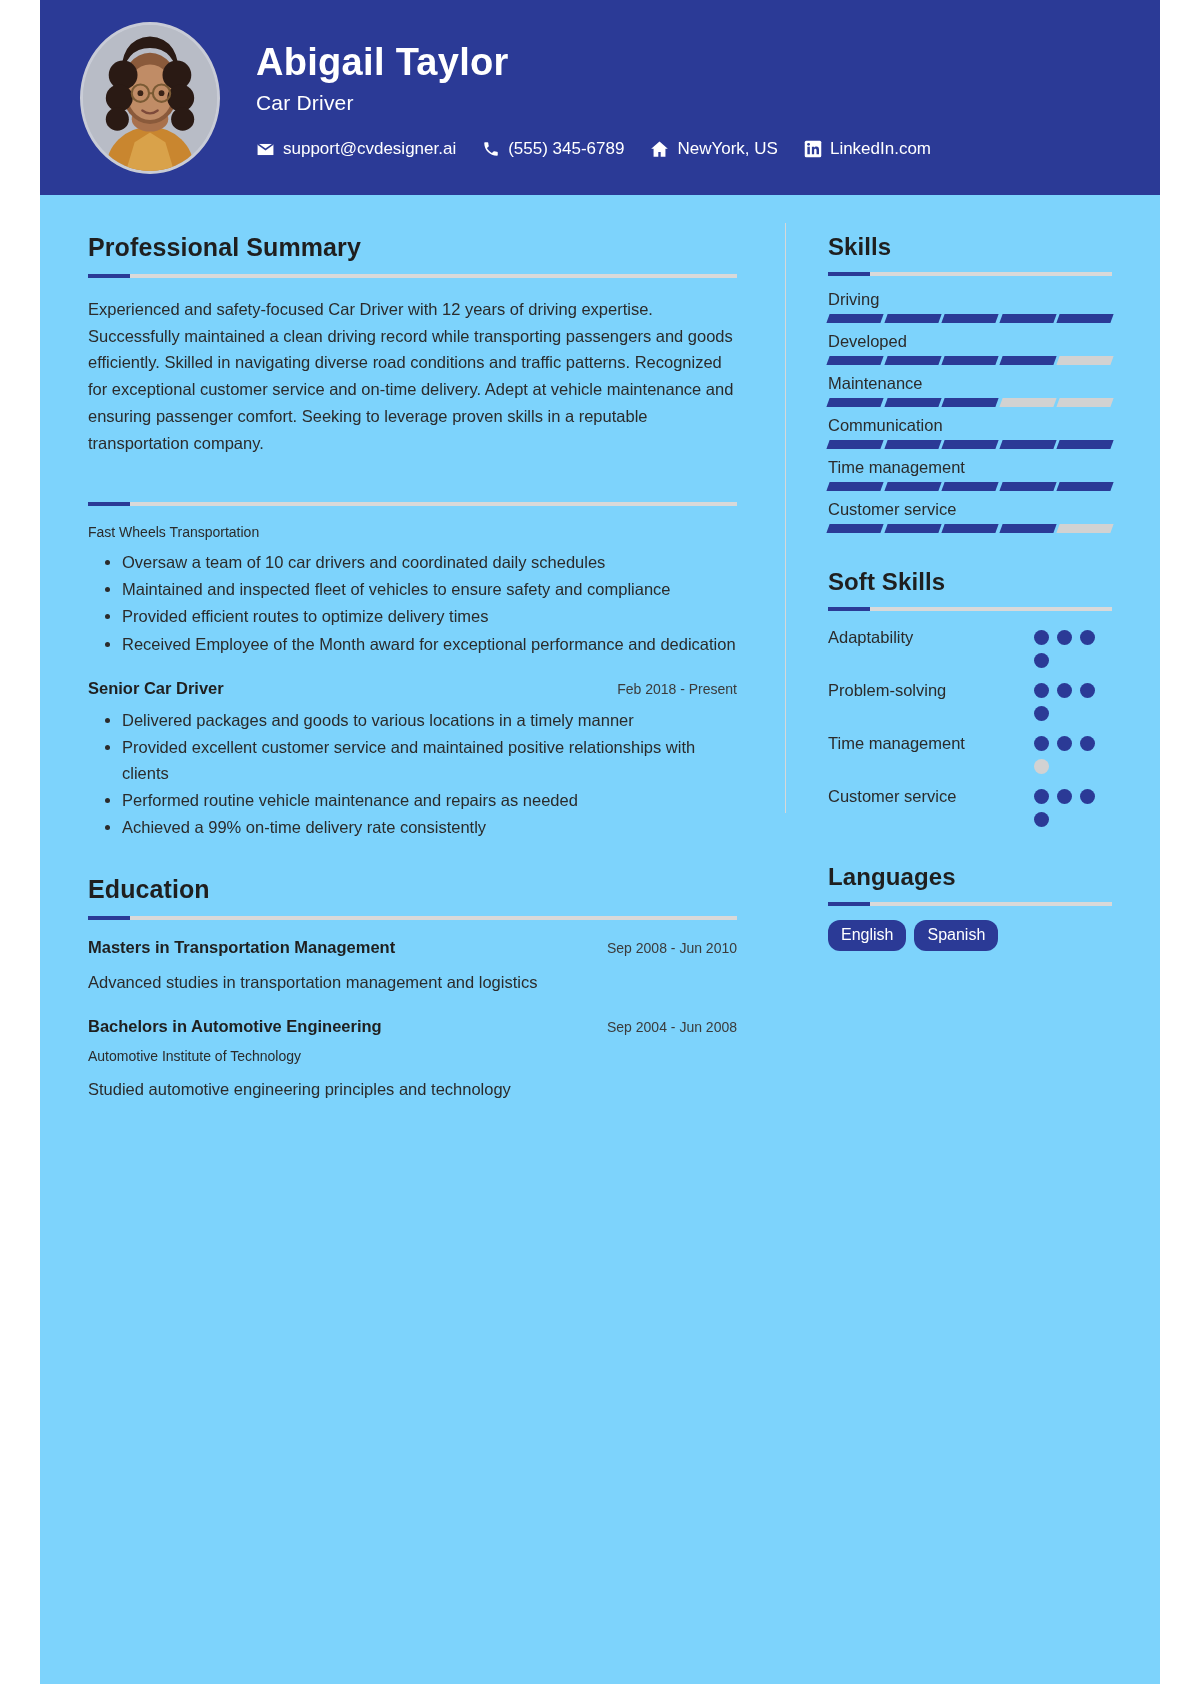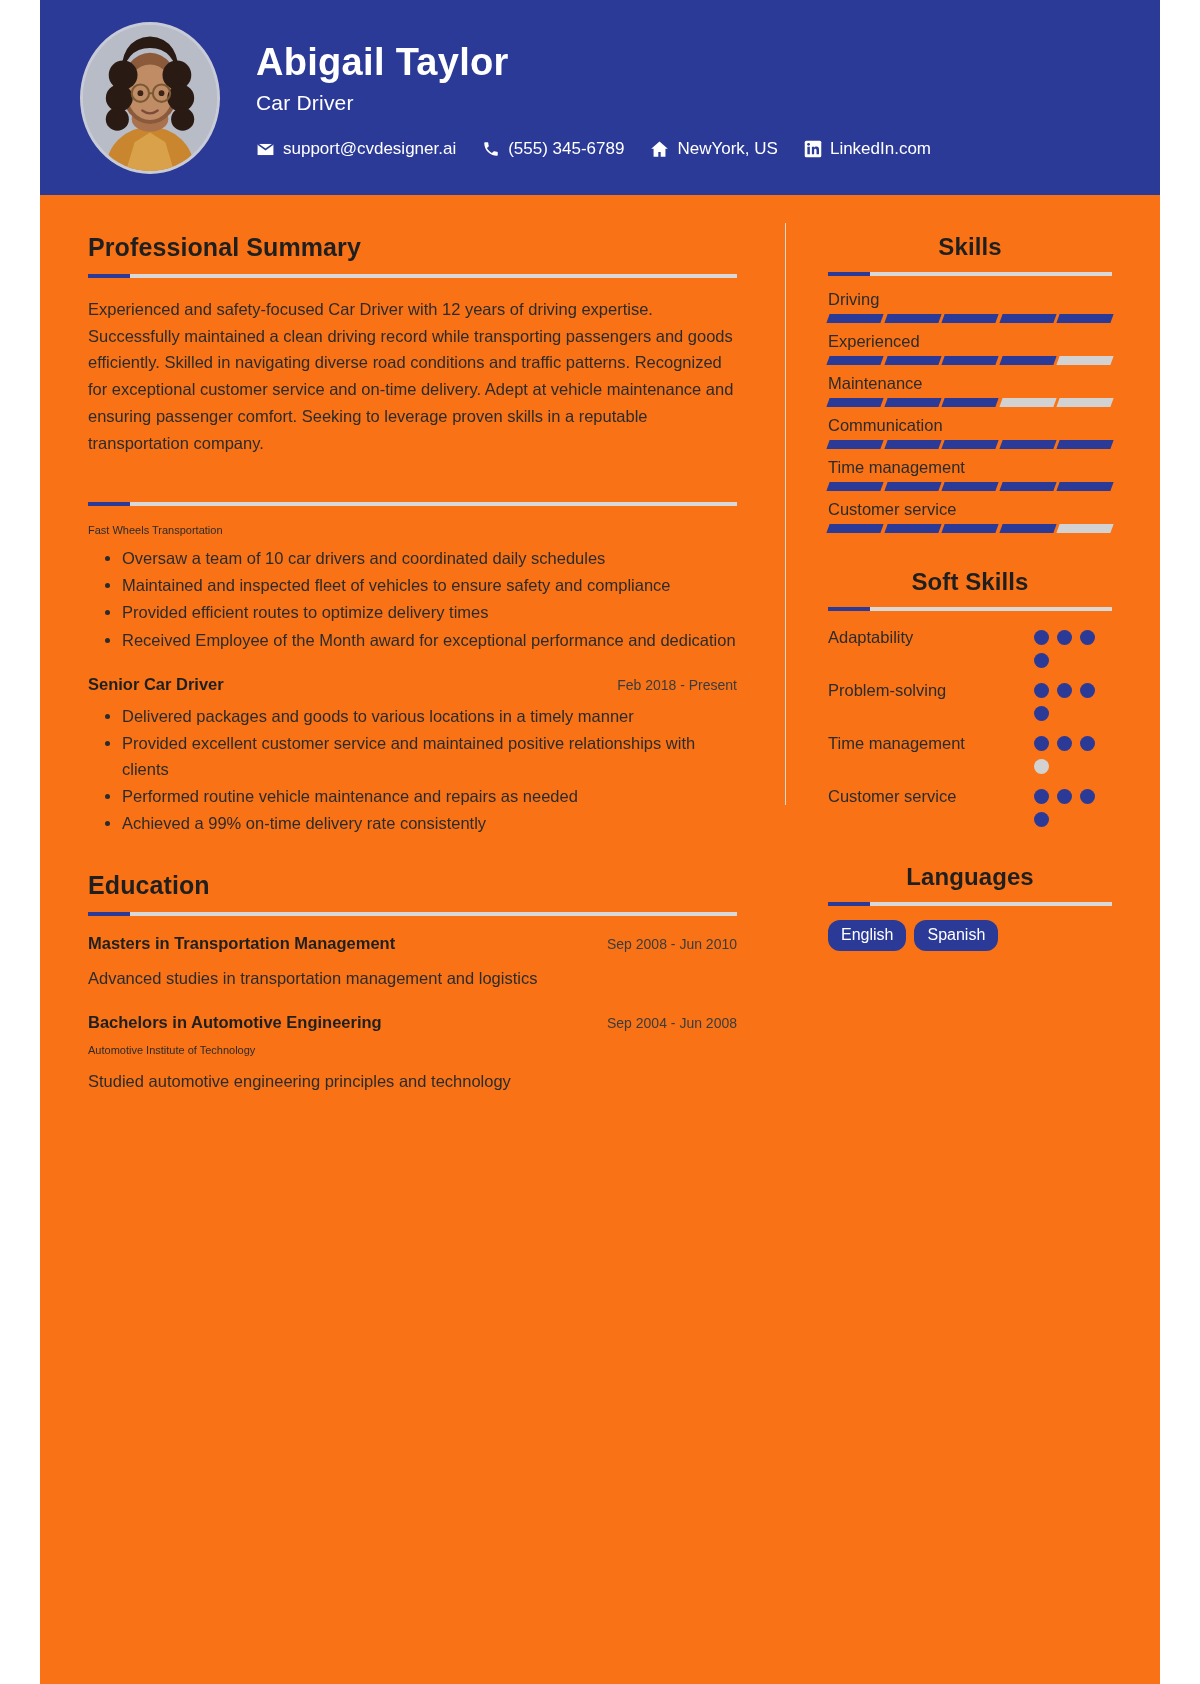--- a/index.html
+++ b/index.html
@@ -7,21 +7,21 @@
     width: 1200px;
     background: #ffffff;
     font-family: "Liberation Sans", sans-serif;
     color: #2b2b2b;
   }
   .page {
     position: relative;
     width: 1120px;
     min-height: 1684px;
     margin: 0 auto;
-    background: #f97316;
+    background: #7dd3fc;
   }
 
   
   .header {
     background: #2b3a96;
     height: 195px;
     display: flex;
     align-items: center;
     padding: 0 40px;
     position: relative;
@@ -102,21 +102,21 @@
     margin-top: 12px;
     margin-bottom: 18px;
   }
   .sec-rule::before {
     content: "";
     position: absolute;
     left: 0; top: 0;
     width: 42px; height: 4px;
     background: #2b3a96;
   }
-  .side .sec-title { font-size: 24px; text-align: center; }
+  .side .sec-title { font-size: 24px; }
   .side .sec-rule { margin-top: 11px; margin-bottom: 14px; }
 
   
   .summary {
     font-size: 16.5px;
     line-height: 1.62;
     color: #2b2b2b;
   }
 
   
@@ -133,21 +133,21 @@
     font-weight: bold;
     color: #1f1f1f;
   }
   .entry-date {
     font-size: 14px;
     color: #3b3b3b;
     white-space: nowrap;
     flex: 0 0 auto;
   }
   .entry-org {
-    font-size: 11px;
+    font-size: 14px;
     color: #2b2b2b;
     margin-top: 12px;
   }
   .bullets {
     margin: 9px 0 0 0;
     padding-left: 34px;
   }
   .bullets li {
     font-size: 16.5px;
     line-height: 1.58;
@@ -379,21 +379,21 @@
               <div class="skill-name">Driving</div>
               <div class="skill-bar">
                 <div class="seg on"></div>
                 <div class="seg on"></div>
                 <div class="seg on"></div>
                 <div class="seg on"></div>
                 <div class="seg on"></div>
               </div>
             </div>
             <div class="skill-row">
-              <div class="skill-name">Experienced</div>
+              <div class="skill-name">Developed</div>
               <div class="skill-bar">
                 <div class="seg on"></div>
                 <div class="seg on"></div>
                 <div class="seg on"></div>
                 <div class="seg on"></div>
                 <div class="seg"></div>
               </div>
             </div>
             <div class="skill-row">
               <div class="skill-name">Maintenance</div>

